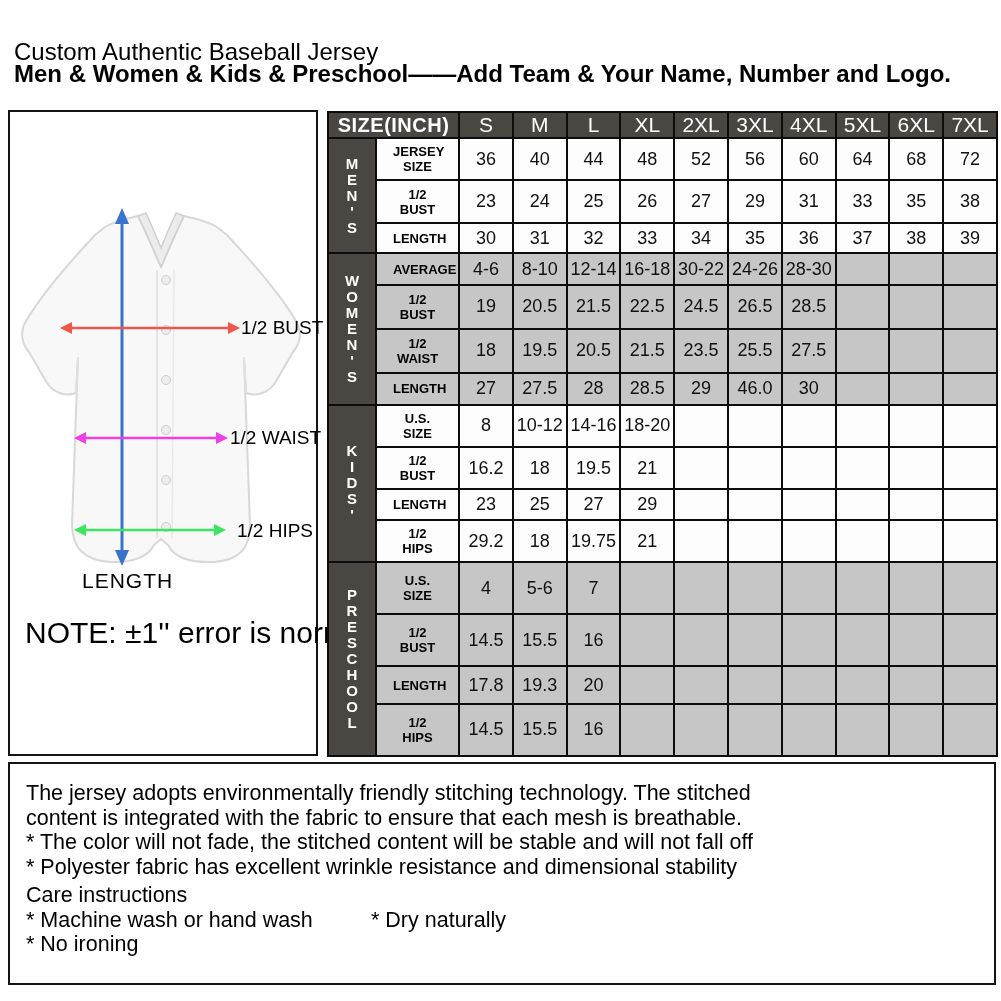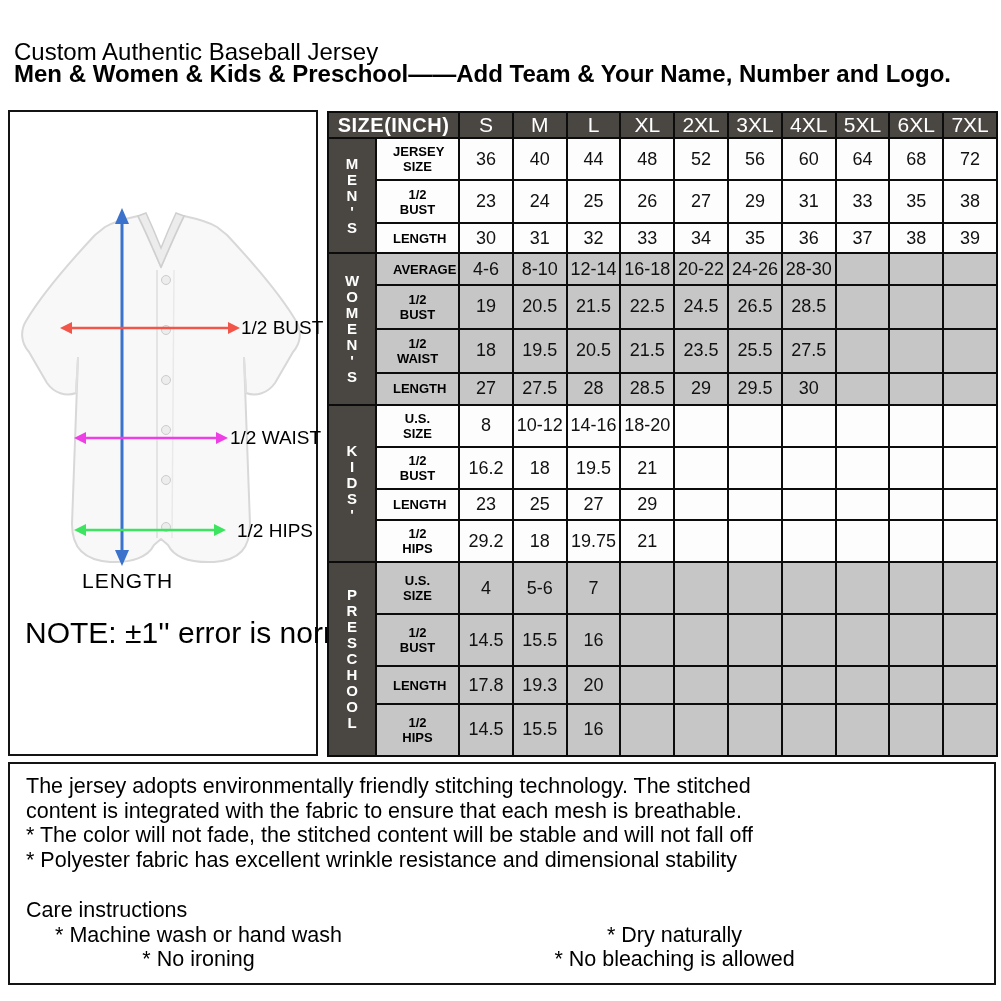--- a/index.html
+++ b/index.html
@@ -39,26 +39,26 @@
     font-weight:bold;font-size:15px;line-height:16px;}
   td.rlabel{font-weight:bold;font-size:13px;line-height:15px;padding:0 16px;}
   td.val{font-size:18px;font-weight:400;color:#111;}
   td.light{background:#fdfdfd;}
   td.dark{background:#c6c6c6;}
 
   
   .bottom-box{
     position:absolute;left:8px;top:762px;width:988px;height:223px;
     border:2px solid #141414;box-sizing:border-box;background:#fff;
-    padding:10px 16px;font-size:21.5px;line-height:24.5px;
+    padding:17px 16px;font-size:21.5px;line-height:24.5px;
   }
   .desc-line{white-space:nowrap;}
-  .care-title{margin-top:26px;white-space:nowrap;}
+  .care-title{margin-top:4px;white-space:nowrap;}
   .care-grid{display:grid;grid-template-columns:345px auto;}
-  .care-item{white-space:nowrap;text-align:center;}
+  .care-item{white-space:nowrap;}
 </style>
 </head>
 <body>
 
 <div class="title">Custom Authentic Baseball Jersey</div>
 <div class="subtitle">Men &amp; Women &amp; Kids &amp; Preschool——Add Team &amp; Your Name, Number and Logo.</div>
 
 <div class="left-panel">
   <svg width="306" height="642" viewBox="0 0 306 642">
 
@@ -211,21 +211,21 @@
               <span>N</span>
               <span>'</span>
               <span>S</span>
             </div>
           </td>
           <td class="rlabel dark">AVERAGE</td>
           <td class="val dark">4-6</td>
           <td class="val dark">8-10</td>
           <td class="val dark">12-14</td>
           <td class="val dark">16-18</td>
-          <td class="val dark">20-22</td>
+          <td class="val dark">30-22</td>
           <td class="val dark">24-26</td>
           <td class="val dark">28-30</td>
           <td class="val dark"></td>
           <td class="val dark"></td>
           <td class="val dark"></td>
         </tr>
         <tr>
           <td class="rlabel dark">1/2 BUST</td>
           <td class="val dark">19</td>
           <td class="val dark">20.5</td>
@@ -251,21 +251,21 @@
           <td class="val dark"></td>
           <td class="val dark"></td>
         </tr>
         <tr>
           <td class="rlabel dark">LENGTH</td>
           <td class="val dark">27</td>
           <td class="val dark">27.5</td>
           <td class="val dark">28</td>
           <td class="val dark">28.5</td>
           <td class="val dark">29</td>
-          <td class="val dark">29.5</td>
+          <td class="val dark">46.0</td>
           <td class="val dark">30</td>
           <td class="val dark"></td>
           <td class="val dark"></td>
           <td class="val dark"></td>
         </tr>
         <tr>
           <td rowspan="4" class="band">
             <div class="band-letters">
               <span>K</span>
               <span>I</span>
@@ -401,15 +401,14 @@
       <div class="desc-line">content is integrated with the fabric to ensure that each mesh is breathable.</div>
       <div class="desc-line">* The color will not fade, the stitched content will be stable and will not fall off</div>
       <div class="desc-line">* Polyester fabric has excellent wrinkle resistance and dimensional stability</div>
     </div>
   <div class="care-title">Care instructions</div>
   <div class="care-grid">
 
   <div class="care-item">* Machine wash or hand wash</div>
       <div class="care-item">* Dry naturally</div>
       <div class="care-item">* No ironing</div>
-      <div class="care-item">* No bleaching is allowed</div>
     </div>
 </div>
 
 </body></html>

